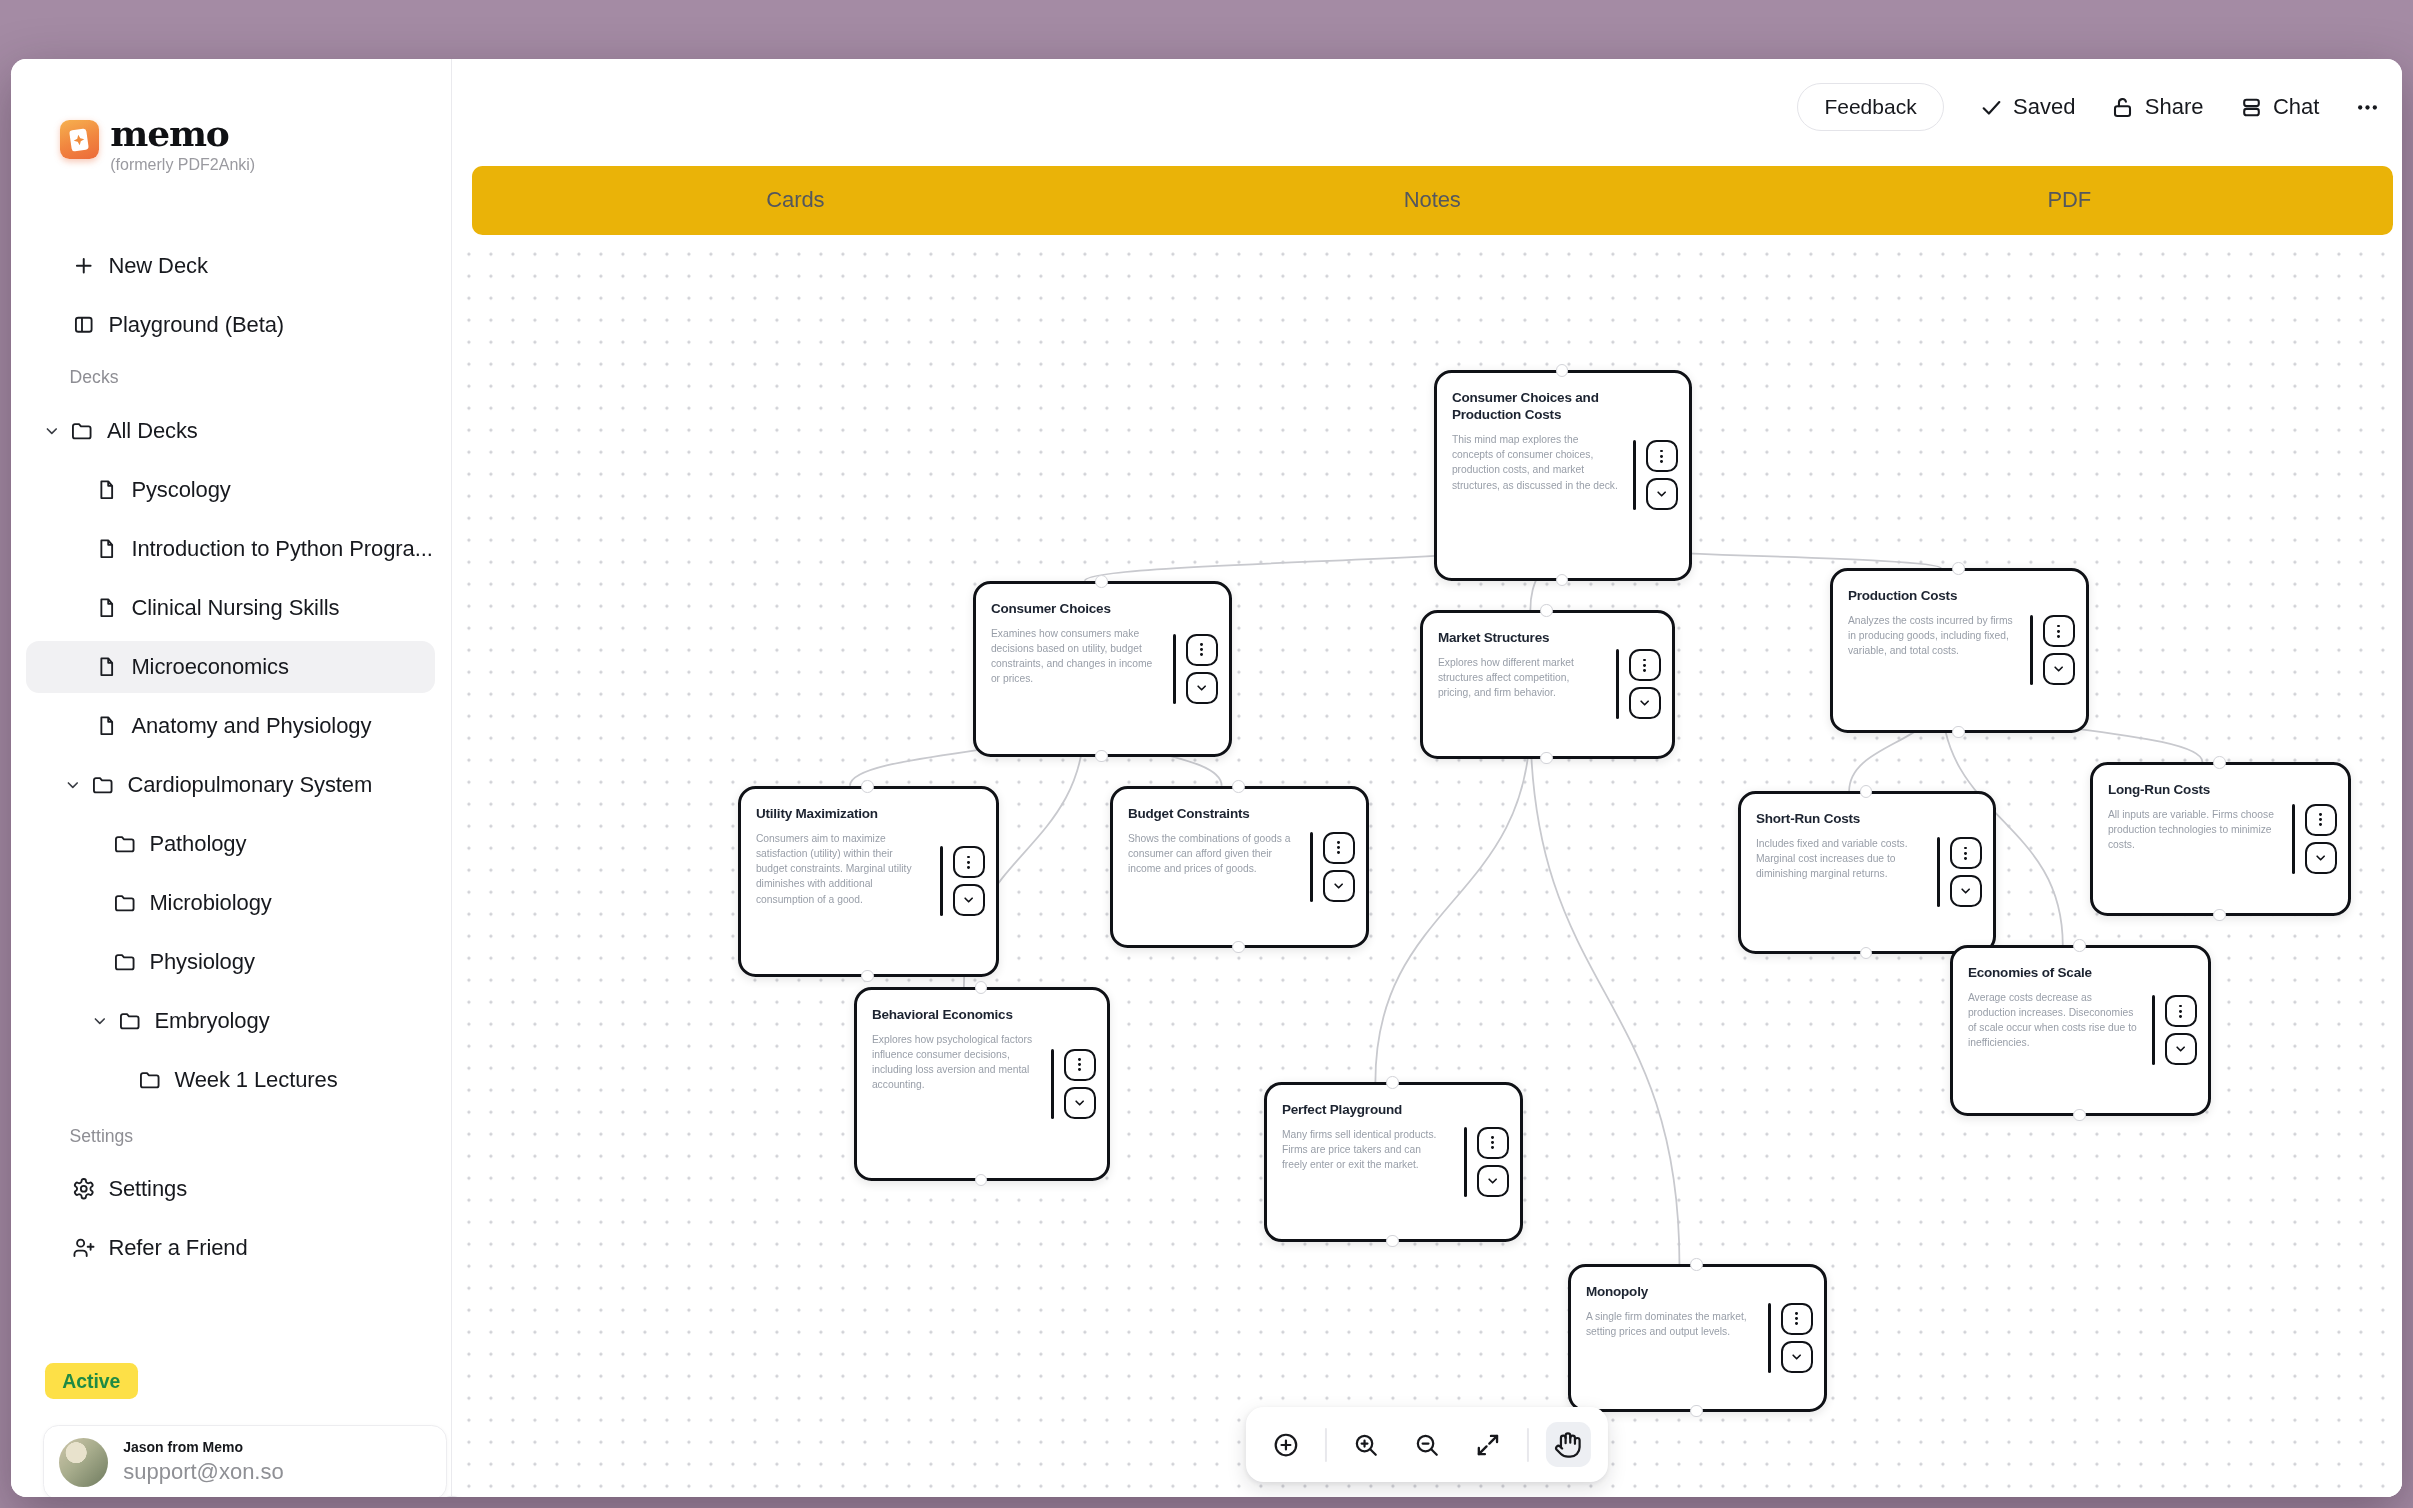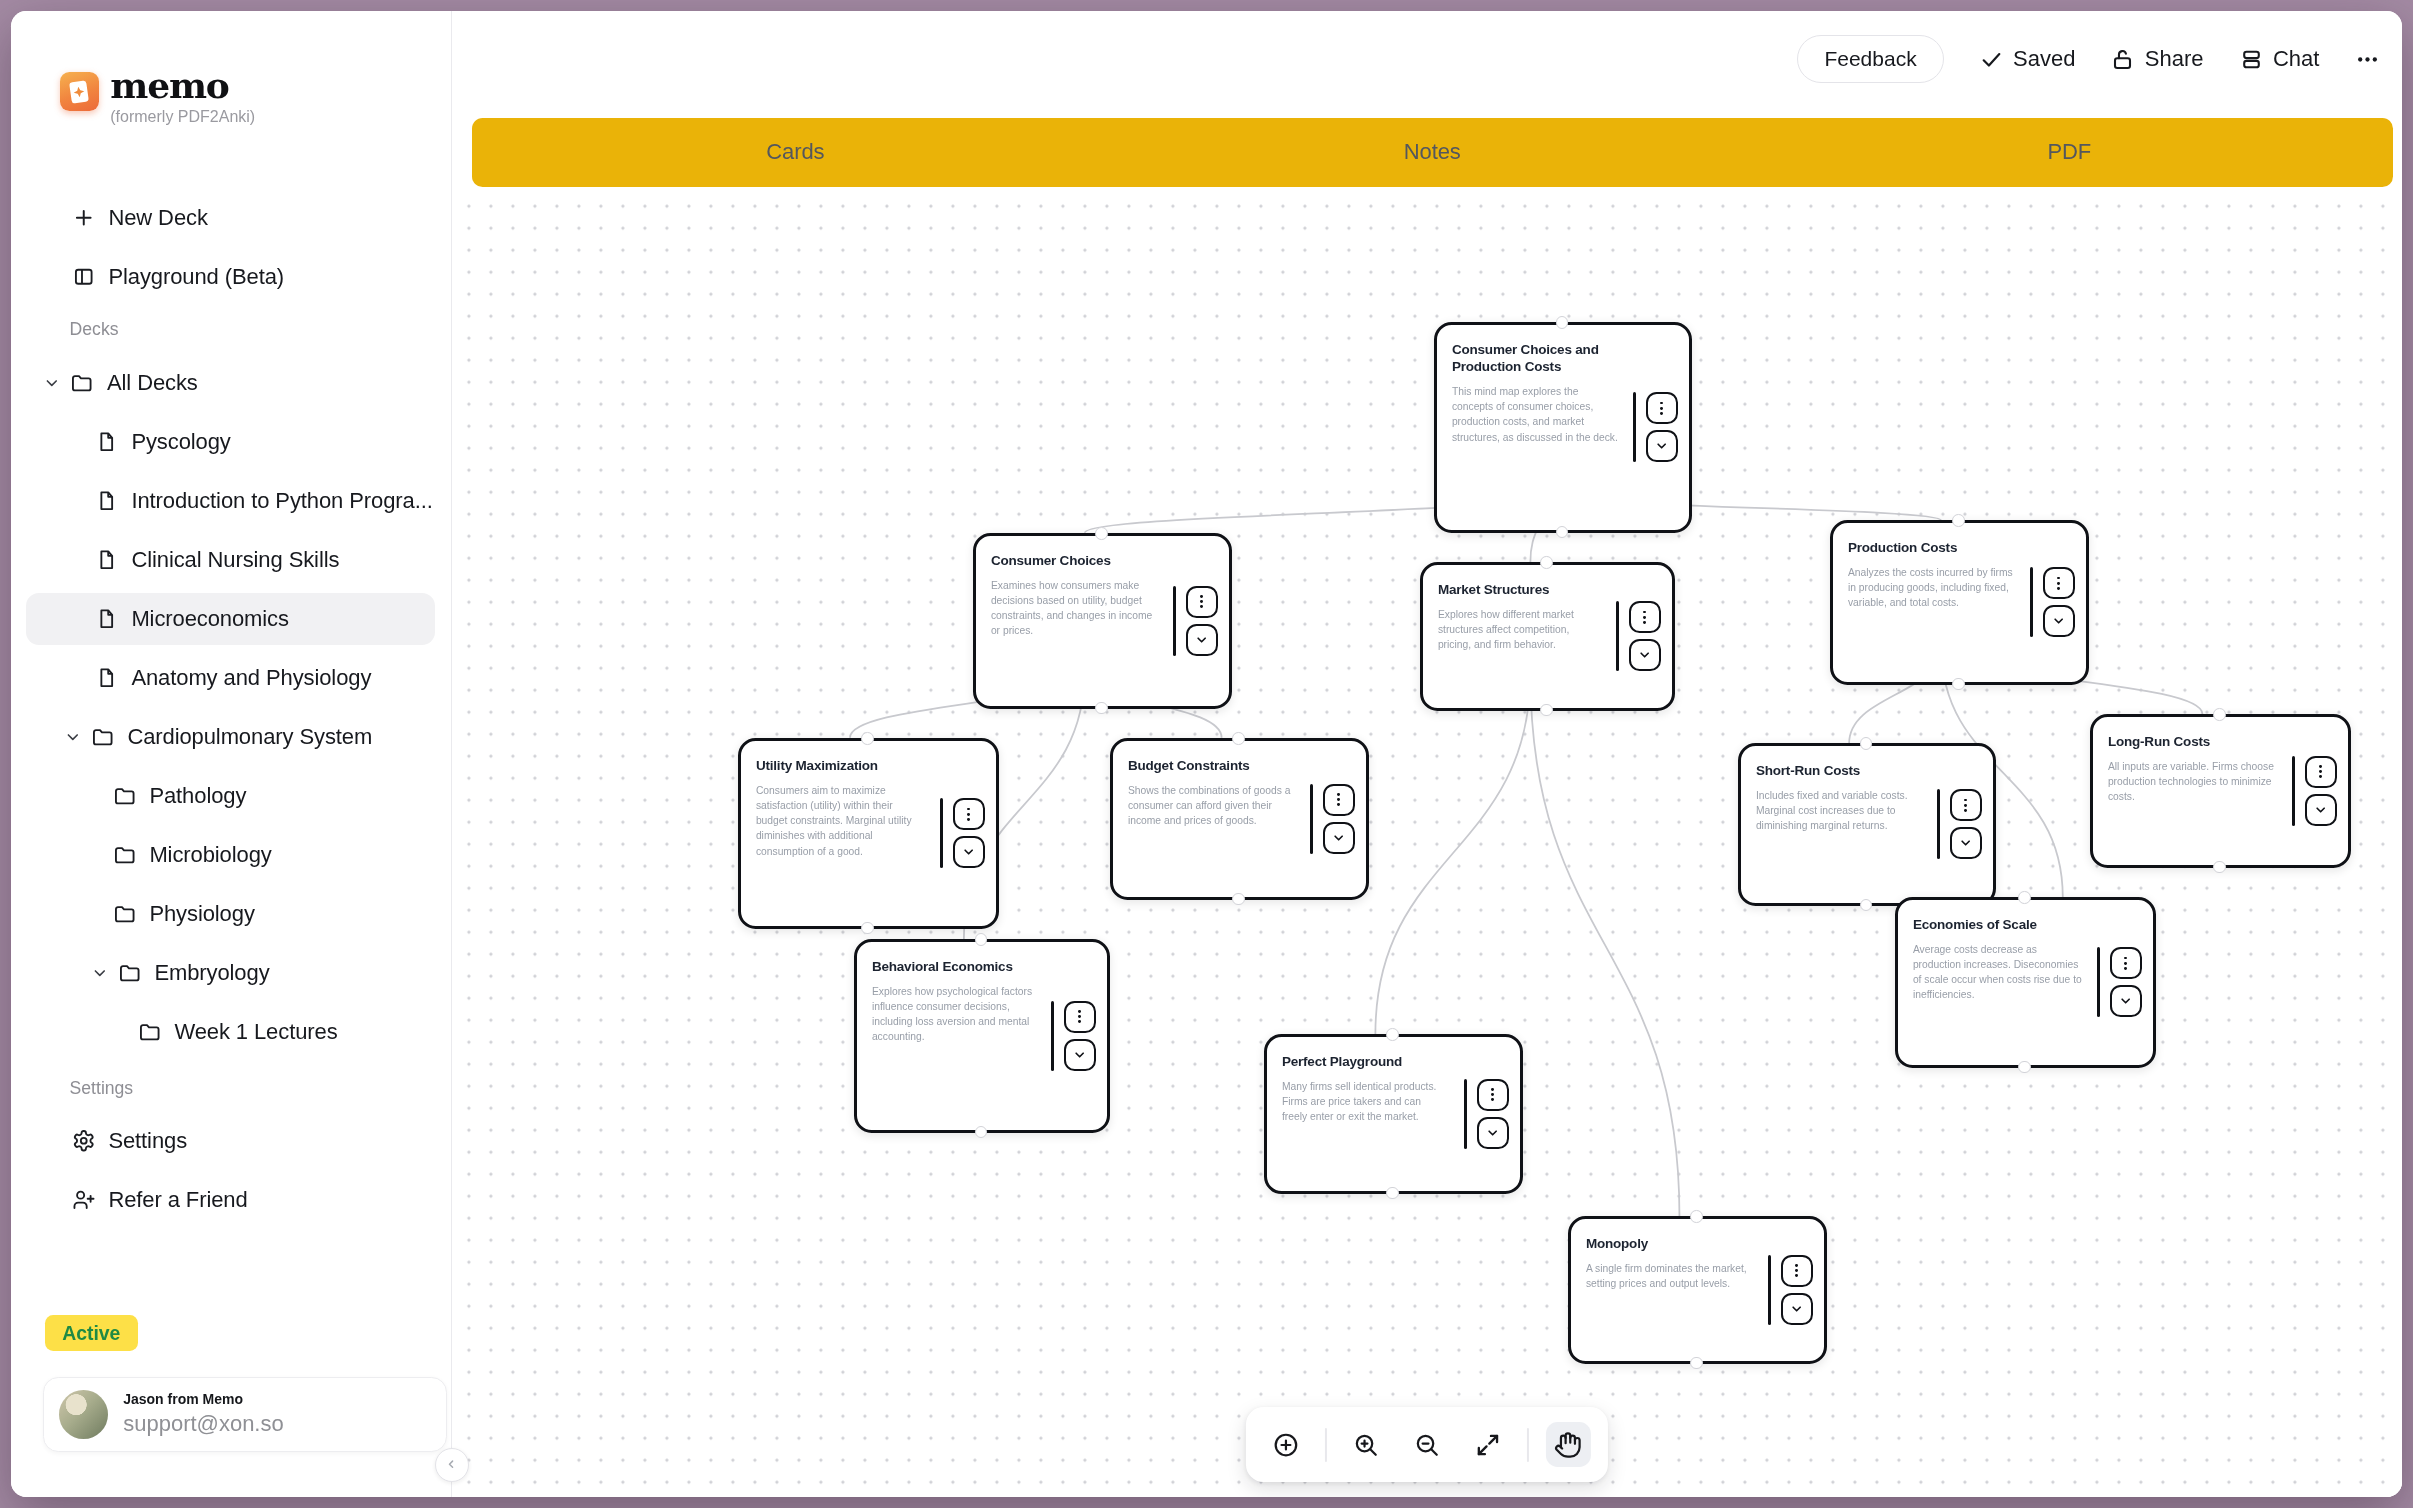--- a/index.html
+++ b/index.html
@@ -7,20 +7,21 @@
     width:2413px;height:1508px;
     background:#a48ba4;
     font-family:"Liberation Sans",sans-serif;
     position:relative;overflow:hidden;
     -webkit-font-smoothing:antialiased;
   }
   .window{
     position:absolute;inset:10.6px;background:#ffffff;border-radius:15.3px;
     overflow:hidden;display:flex;
     box-shadow:0 17.6px 53px rgba(45,25,45,.38);
+    margin-top:48px;
   }
   
   .sidebar{width:440px;flex-shrink:0;border-right:1.2px solid #eaeaee;position:relative;background:#fff}
   .logo-row{margin:56px 0 0 49px;display:flex;align-items:flex-start;gap:11.7px}
   .logo-badge{
     width:39px;height:39px;border-radius:9.4px;flex-shrink:0;margin-top:5.9px;
     background:linear-gradient(160deg,#f6b14f 0%,#f1853f 55%,#ec6a3a 100%);
     display:flex;align-items:center;justify-content:center;
     box-shadow:0 2.3px 5.9px rgba(236,106,58,.35);
   }
@@ -130,21 +131,21 @@
   .n1 {left:521px; top:346px; width:223px;height:137px}
   .n2 {left:968px;top:375px; width:219px;height:110px}
   .n3 {left:1378px;top:333px; width:223px;height:126px}
   .n4 {left:286px; top:551px; width:225px;height:152px}
   .n5 {left:658px;top:551px; width:223px;height:123px}
   .n6 {left:402px; top:752px;width:220px;height:155px}
   .n7 {left:812px;top:847px;width:223px;height:121px}
   .n8 {left:1116px;top:1029px;width:223px;height:109px}
   .n9 {left:1286px;top:556px; width:222px;height:124px}
   .n10{left:1638px;top:527px; width:225px;height:115px}
-  .n11{left:1443px;top:710px;width:225px;height:132px}
+  .n11{left:1498px;top:710px;width:225px;height:132px}
   
   .canvas-toolbar{
     position:absolute;left:50%;transform:translateX(-50%);bottom:15.3px;z-index:5;
     height:75px;background:#fff;border-radius:17.6px;display:flex;align-items:center;
     padding:0 17.6px;gap:16.4px;
     box-shadow:0 7px 20px rgba(20,20,30,.13),0 1.2px 4.7px rgba(20,20,30,.06);
   }
   .tool{width:45px;height:45px;display:flex;align-items:center;justify-content:center;color:#17181c;border-radius:11.7px;background:transparent;border:none}
   .tool svg{width:28px;height:28px}
   .tool.active{background:#edeff3}

